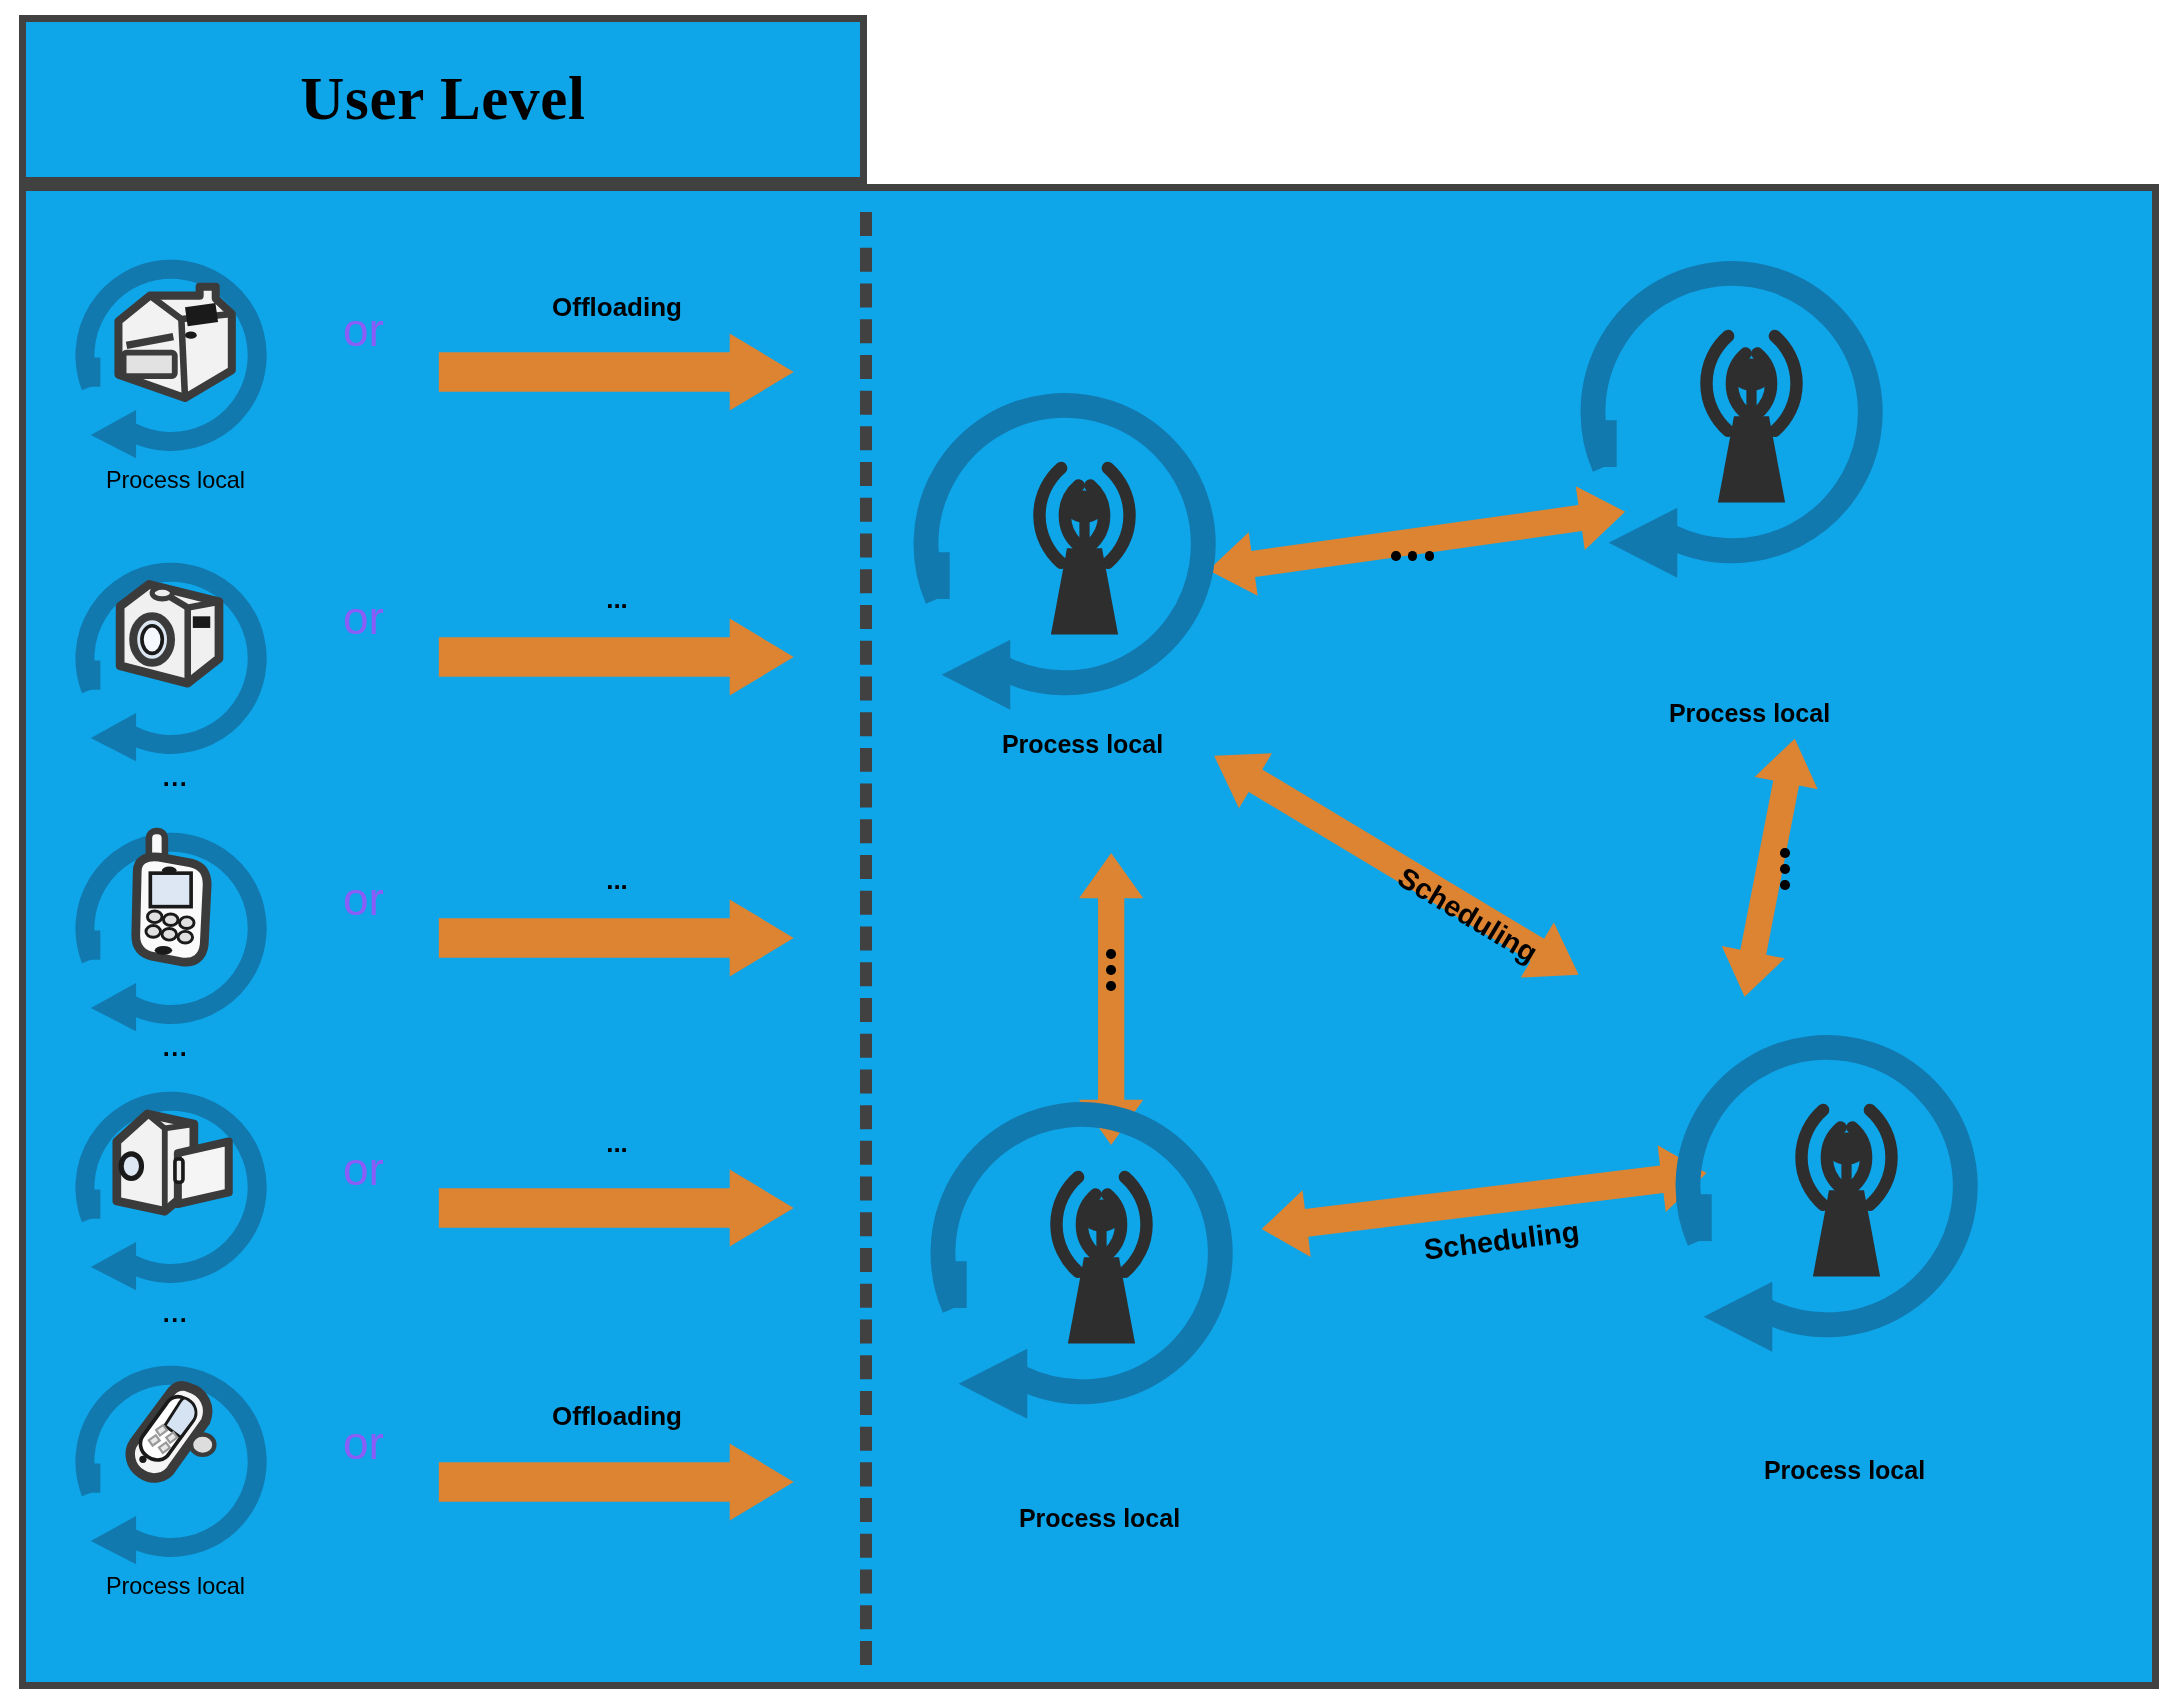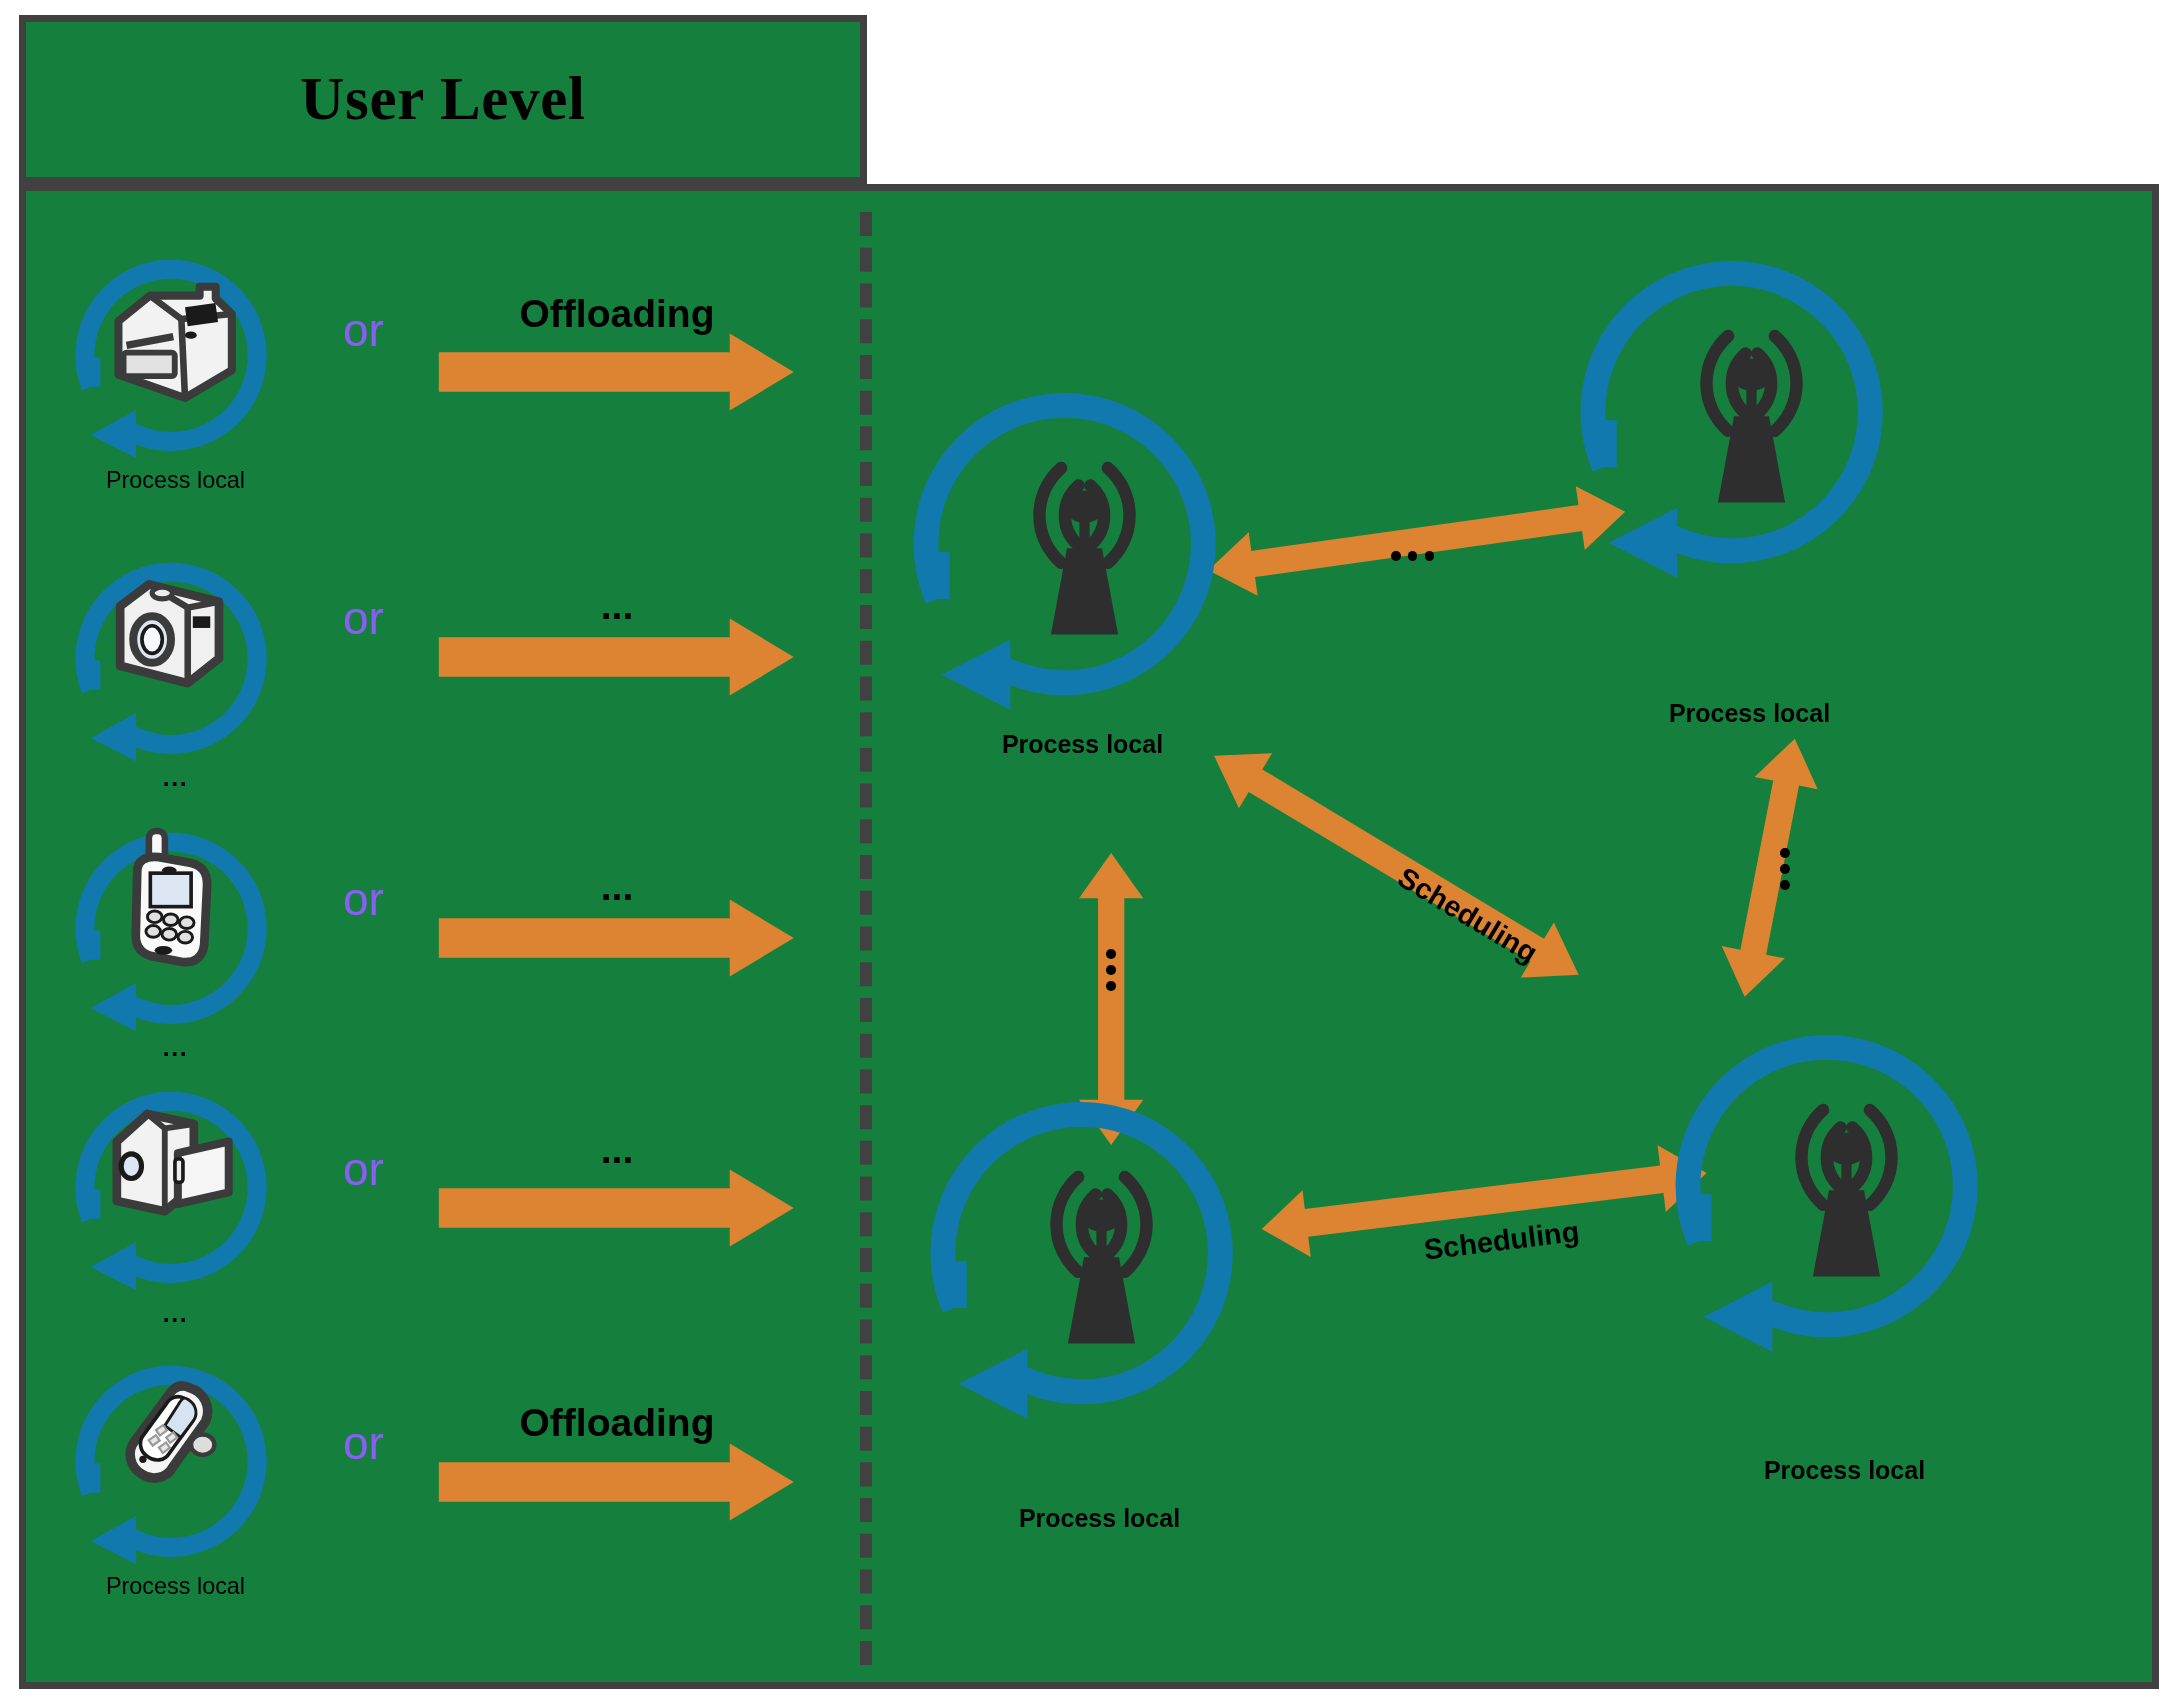--- a/index.html
+++ b/index.html
@@ -10,21 +10,21 @@
     width:2183px;height:1707px;
     background:#ffffff;
     overflow:hidden;
   }
 
   
   .frame{
     position:absolute;
     border:7.3px solid #414141;
     box-sizing:border-box;
-    background:#15803d;
+    background:#0ea5e9;
   }
   #frame-header-left{ left:19px;  top:14.6px;  width:848px; height:169px; }
   #frame-header-right{left:867px;top:14.6px;  width:1292px; height:169px; }
   #frame-body{        left:19px;  top:184px; width:2140px; height:1505px;}
 
   .header-title{
     position:absolute;
     left:0;right:0;top:50%;
     transform:translateY(-50%);
     text-align:center;
@@ -54,21 +54,21 @@
   .lbl-process-bold{
     font-family:"Liberation Sans",sans-serif;
     font-size:25px; font-weight:bold; color:#000; white-space:nowrap; text-align:center;
   }
   .lbl-or{
     font-family:"Liberation Sans",sans-serif;
     font-size:46px; color:#8b5cf6; line-height:1; white-space:nowrap;
   }
   .lbl-arrow-top{
     font-family:"Liberation Sans",sans-serif;
-    font-size:39px; font-weight:bold; color:#000; white-space:nowrap; text-align:center;
+    font-size:26px; font-weight:bold; color:#000; white-space:nowrap; text-align:center;
   }
   .lbl-ellipsis-small{
     font-family:"Liberation Sans",sans-serif;
     font-size:25px; font-weight:bold; color:#000; letter-spacing:1.5px;
     white-space:nowrap; text-align:center;
   }
 
   
   .dots-h{ display:flex; gap:7.3px; }
   .dots-h i{ width:9.5px;height:9.5px;border-radius:50%;background:#000;display:block; }

